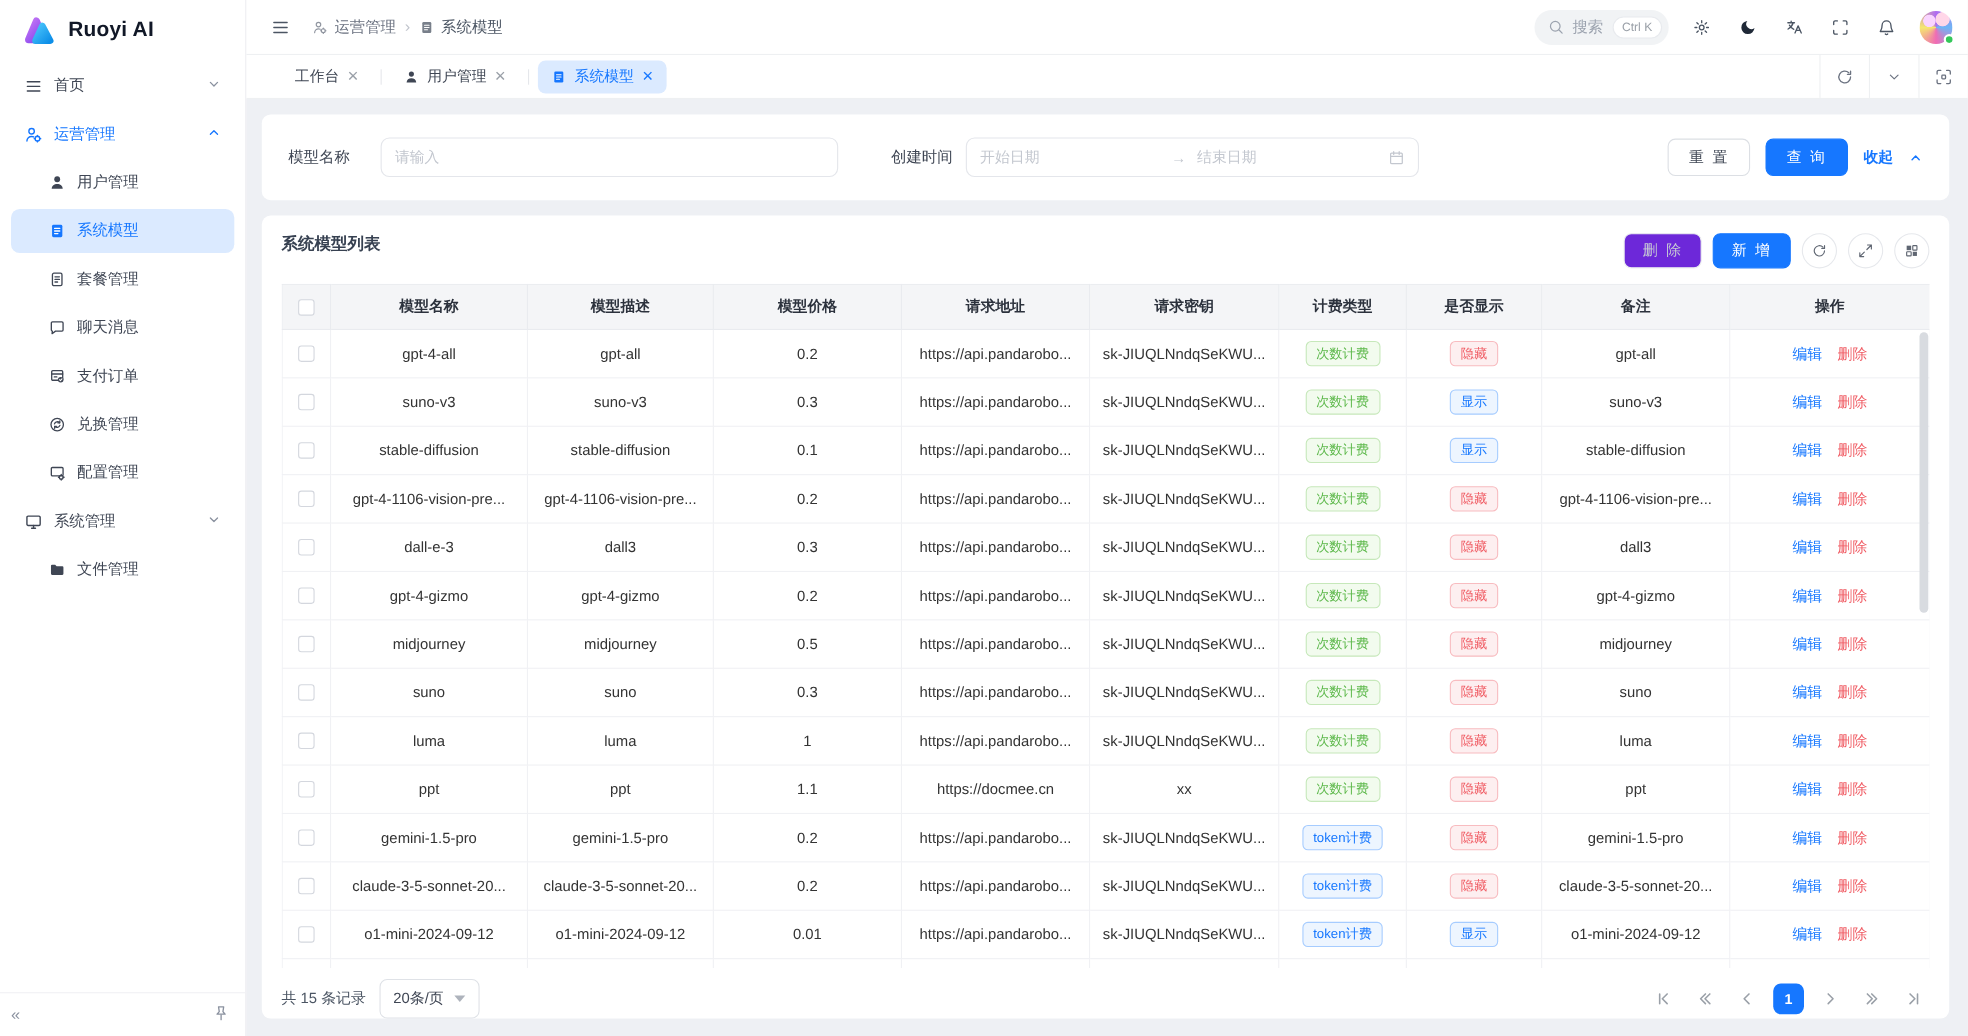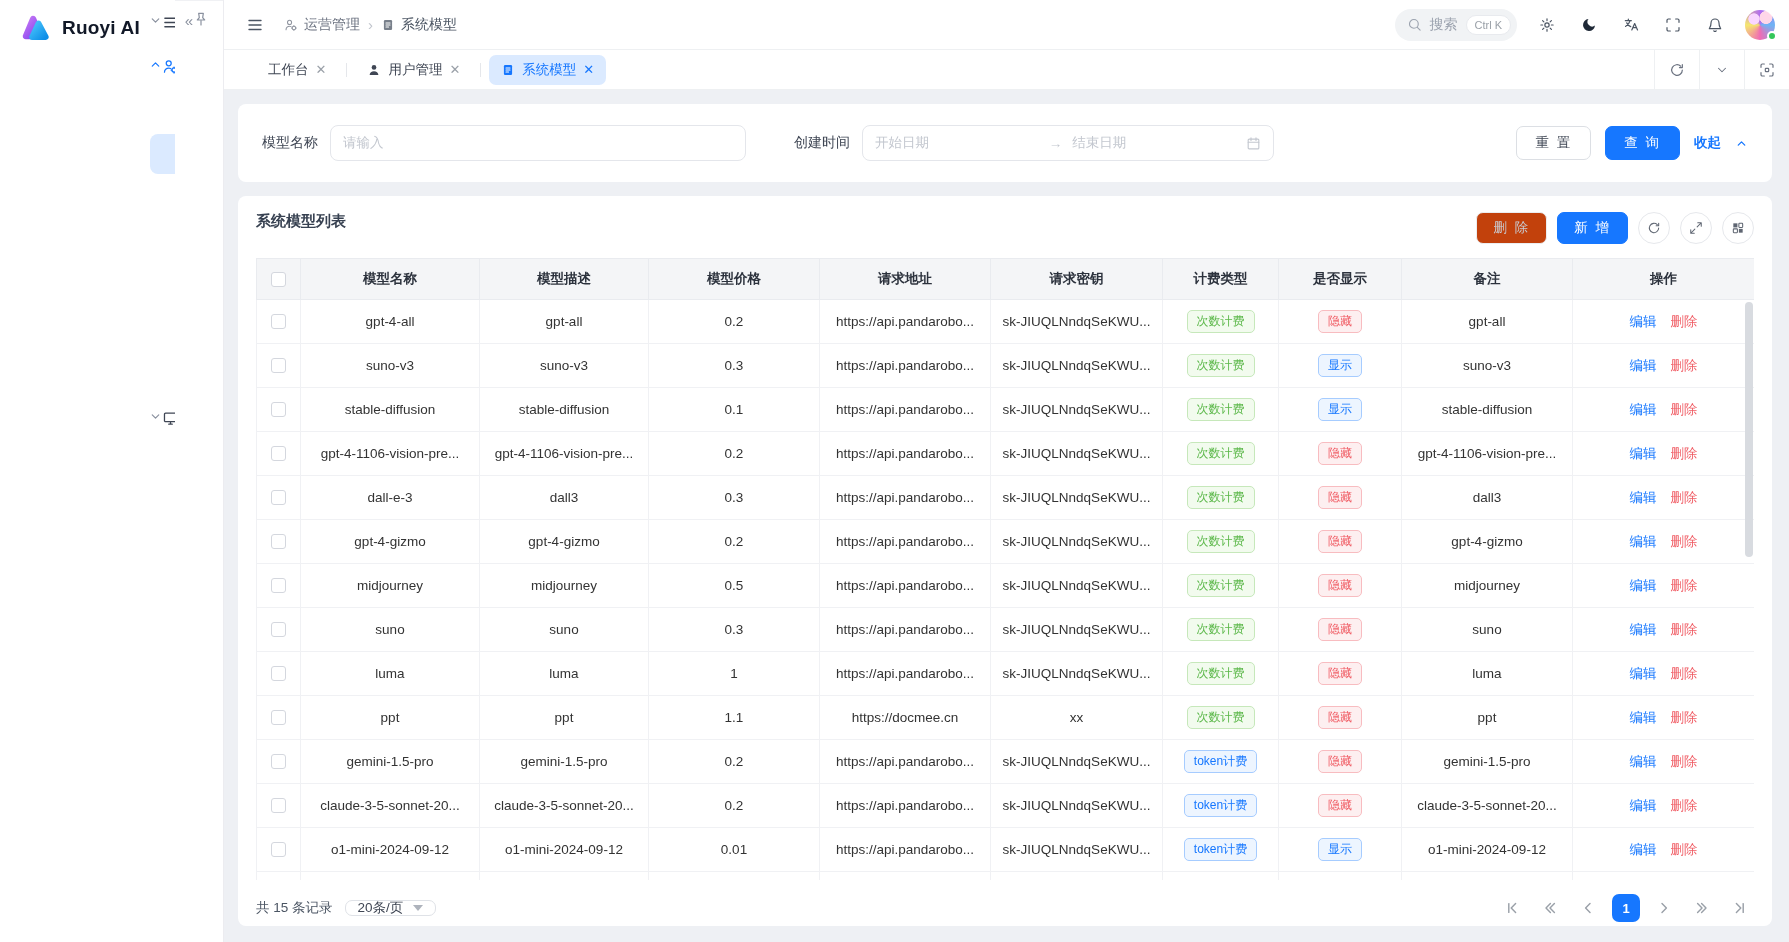--- a/index.html
+++ b/index.html
@@ -1,21 +1,21 @@
 <!DOCTYPE html>
 <html><head>
 <meta charset="utf-8">
 <style>
   * { margin:0; padding:0; box-sizing:border-box; }
   html,body { width:1789px; height:942px; overflow:hidden; }
   body { font-family:"Liberation Sans","DejaVu Sans",sans-serif; background:#eef0f4; color:#333; display:flex; font-size:14px; }
   svg.ic { width:16px; height:16px; stroke:currentColor; fill:none; stroke-width:1.8; stroke-linecap:round; stroke-linejoin:round; flex:none; }
 
   
-  .sidebar { width:224px; height:100%; background:#fff; border-right:1px solid #ececf0; display:flex; flex-direction:row; flex:none;justify-content:space-between; }
+  .sidebar { width:224px; height:100%; background:#fff; border-right:1px solid #ececf0; display:flex; flex-direction:column; flex:none;justify-content:space-between; }
   .logo-row { height:56px; display:flex; align-items:center; padding-left:16px; gap:10px; }
   .logo-mark { width:36px; height:36px; flex:none; }
   .brand { font-size:19px; font-weight:700; color:#111827; letter-spacing:.2px; }
   .nav { flex:1; padding:2px 10px 0 10px; overflow:hidden; }
   .side-item { height:40px; margin-bottom:4px; border-radius:8px; display:flex; align-items:center; gap:10px; padding:0 12px; color:#3f4654; cursor:pointer; position:relative; }
   .side-item.lvl2 { padding-left:34px; }
   .side-item .chev { position:absolute; right:12px; color:#8a919f; }
   .side-item.parent-active { color:#1677ff; }
   .side-item.parent-active .chev { color:#1677ff; }
   .side-item.selected { background:#dbeaff; color:#1677ff; }
@@ -49,58 +49,58 @@
   .tab.active .close-x { color:#1677ff; }
   .tab-sep { width:1px; height:14px; background:#e5e7eb; margin:0 8px; }
   .tabbar-right { margin-left:auto; display:flex; align-items:stretch; height:100%; }
   .tabbar-ctl { width:45px; border:none; background:none; border-left:1px solid #eef0f2; color:#6b7280; display:flex; align-items:center; justify-content:center; cursor:pointer; }
 
   .content { flex:1; padding:14px 17px 16px 14px; display:flex; flex-direction:column; min-height:0; }
 
   
   .filter-card { background:#fff; border-radius:8px; height:78px; display:flex; align-items:center; padding:0 24px; margin-bottom:14px; flex:none; }
   .f-label { color:#3f4654; margin-right:12px; white-space:nowrap; }
-  .f-input { width:416px; height:36px; border:1px solid #e4e6eb; border-radius:8px; padding:0 12px; font-size:13.5px; color:#333; outline:none; font-family:Liberation Serif, serif; }
+  .f-input { width:416px; height:36px; border:1px solid #e4e6eb; border-radius:8px; padding:0 12px; font-size:13.5px; color:#333; outline:none; font-family:Liberation Serif, serif;margin-left:16px; }
   .f-input::placeholder { color:#c3c7cf; }
   .date-range { width:412px; height:36px; border:1px solid #e4e6eb; border-radius:8px; display:flex; align-items:center; padding:0 12px; gap:10px; color:#c3c7cf; font-size:13.5px; cursor:text; }
   .date-range .dr-arrow { color:#c3c7cf; }
   .date-range .ph { flex:1; }
   .filter-actions { margin-left:auto; display:flex; align-items:center; gap:14px; }
   .btn { height:34px; border-radius:7px; padding:0 18px; font-size:13.5px; cursor:pointer; font-family:inherit; letter-spacing:2px; }
   .btn-plain { background:#fff; border:1px solid #dcdfe4; color:#3f4654; }
   .btn-primary { background:#1677ff; border:1px solid #1677ff; color:#fff; }
   .link-collapse { color:#1677ff; display:flex; align-items:center; gap:14px; font-size:13.5px; cursor:pointer; font-weight:600; }
 
   
   .table-card { background:#fff; border-radius:8px; flex:1; padding:16px 18px 0 18px; display:flex; flex-direction:column; min-height:0; }
   .table-head-row { display:flex; margin-bottom:14px; flex:none; }
   .card-title { font-size:15px; color:#374151; }
   .table-actions { margin-left:auto; display:flex; align-items:center; gap:10px; }
   .btn-sm { height:32px; border-radius:7px; padding:0 16px; font-size:13.5px; letter-spacing:2px; cursor:pointer; font-family:inherit; }
-  .btn-disabled { background:#c2410c; border:1px solid #ebedf0; color:#c9cdd4; cursor:not-allowed; }
+  .btn-disabled { background:#6d28d9; border:1px solid #ebedf0; color:#c9cdd4; cursor:not-allowed; }
   .round-btn { width:32px; height:32px; border-radius:50%; border:1px solid #e6e8ec; background:#fff; color:#5f6672; display:flex; align-items:center; justify-content:center; cursor:pointer; }
   .round-btn svg.ic { width:14px; height:14px; }
 
   .table-wrap { position:relative; overflow:hidden; height:622px; flex:none; }
   table.grid { width:100%; border-collapse:collapse; table-layout:fixed; }
   .grid th { height:41px; background:#f4f5f7; border:1px solid #e9ebef; font-size:13.5px; font-weight:700; color:#2c323d; text-align:center; padding:0 6px; white-space:nowrap; overflow:hidden; }
   .grid td { height:44px; border:1px solid #f0f1f4; font-size:13.5px; color:#333; text-align:center; padding:0 8px; white-space:nowrap; overflow:hidden; text-overflow:ellipsis; }
   .checkbox { display:inline-block; width:15px; height:15px; border:1.5px solid #d4d7de; border-radius:3px; background:#fff; vertical-align:middle; cursor:pointer; }
   .badge { display:inline-block; padding:3px 9px; border-radius:5px; font-size:12px; line-height:1.3; border:1px solid; }
   .badge-green { color:#5cb84a; background:#f2fbee; border-color:#c6e8ba; }
   .badge-blue  { color:#1677ff; background:#edf5ff; border-color:#a6ccff; }
   .badge-red   { color:#f05b63; background:#fdeff0; border-color:#f8bcc0; }
   .op-link { text-decoration:none; font-size:13.5px; margin:0 7px; cursor:pointer; }
   .op-edit { color:#1677ff; }
   .op-del  { color:#f05b63; }
   .v-scrollbar { position:absolute; right:1px; top:44px; width:8px; height:255px; background:#d8dbe0; border-radius:4px; }
 
   .table-foot { flex:1; display:flex; align-items:center; padding:4px 0 0 0; min-height:52px; }
   .records { color:#4b5563; font-size:13.5px; margin-right:12px; }
-  .page-size { height:16px; border:1px solid #dfe2e7; border-radius:7px; display:flex; align-items:center; gap:10px; padding:0 12px; color:#3f4654; font-size:13.5px; cursor:pointer; background:#fff; }
+  .page-size { height:36px; border:1px solid #dfe2e7; border-radius:7px; display:flex; align-items:center; gap:10px; padding:0 12px; color:#3f4654; font-size:13.5px; cursor:pointer; background:#fff; }
   .caret-down { width:0; height:0; border-left:5px solid transparent; border-right:5px solid transparent; border-top:6px solid #aeb3bc; }
   .pager { margin-left:auto; display:flex; align-items:center; gap:10px; }
   .pg-btn { width:28px; height:28px; border:none; background:none; color:#9aa0a8; display:flex; align-items:center; justify-content:center; cursor:pointer; }
   .pg-btn svg { width:16px; height:16px; stroke:currentColor; fill:none; stroke-width:1.8; stroke-linecap:round; stroke-linejoin:round; }
   .pg-current { width:28px; height:28px; border-radius:7px; background:#1677ff; color:#fff; font-size:13px; font-weight:700; display:flex; align-items:center; justify-content:center; cursor:pointer; border:none; }
 </style>
 </head>
 <body>
 
 <aside class="sidebar">

